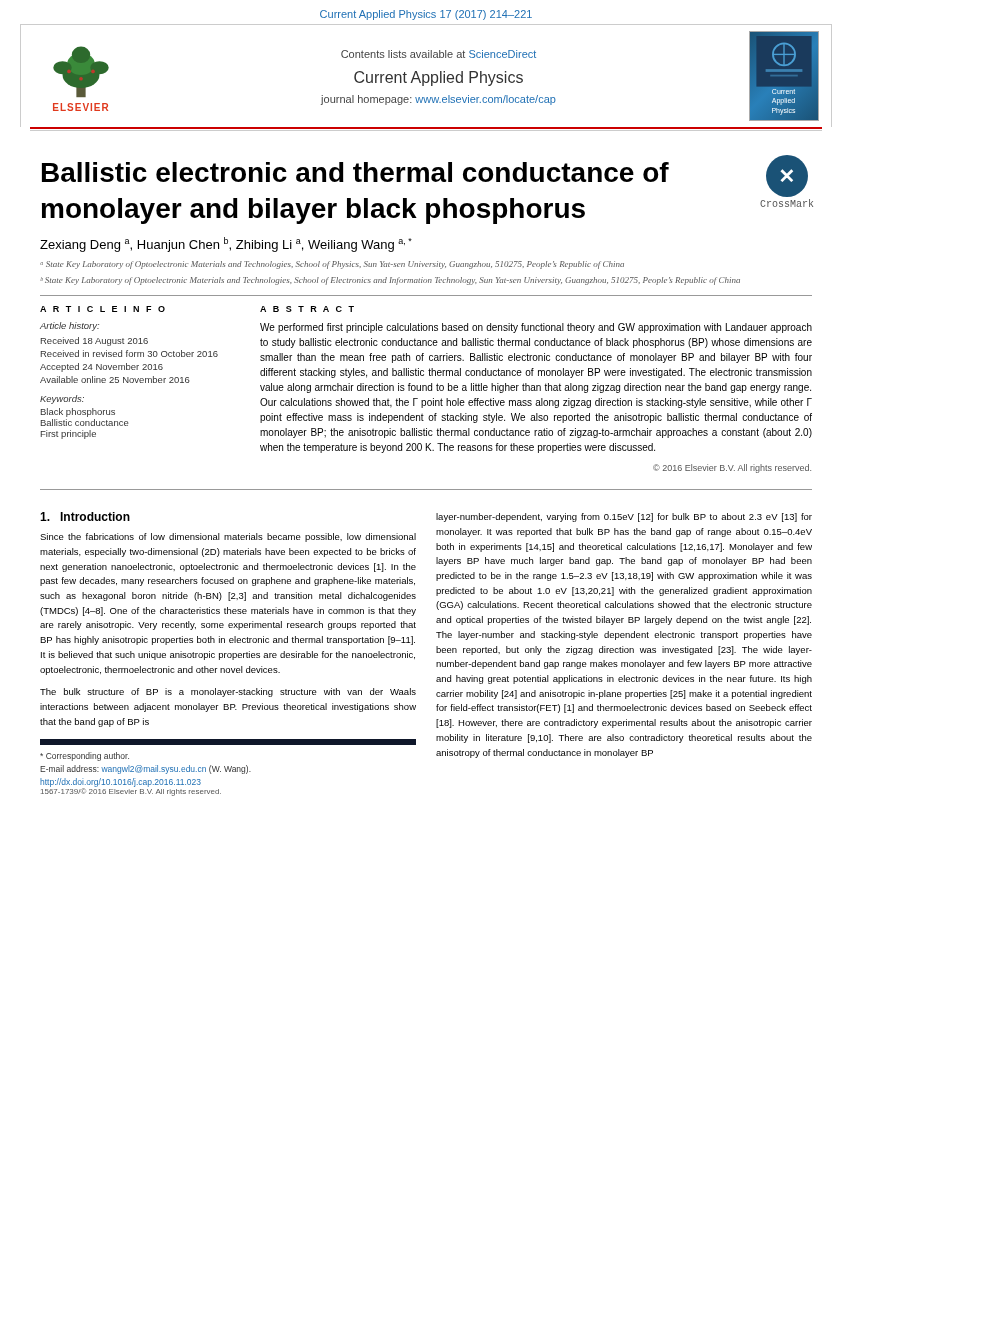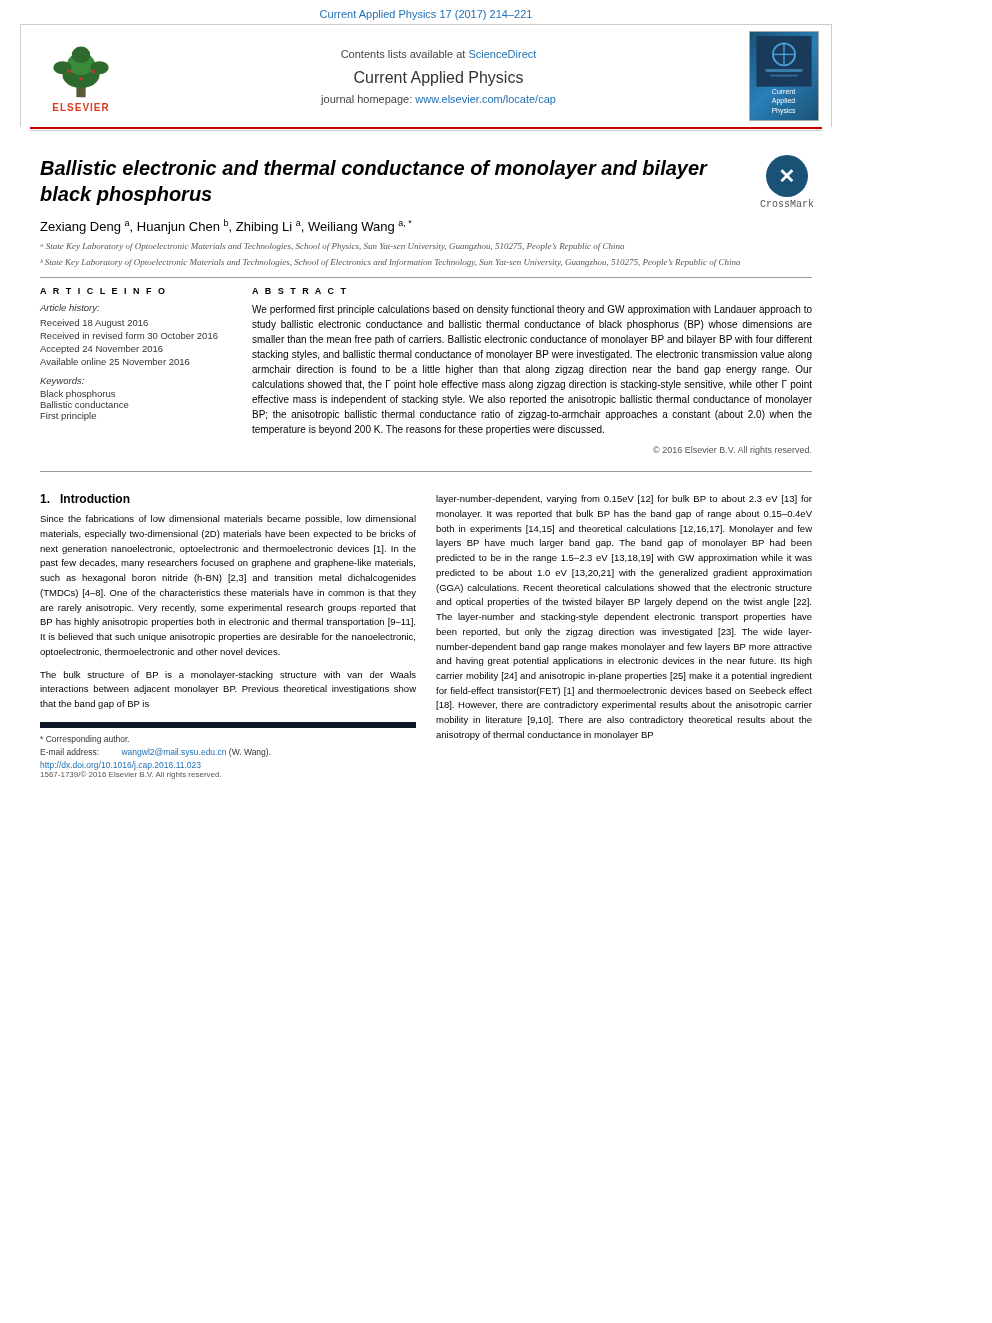--- a/index.html
+++ b/index.html
@@ -118,27 +118,26 @@
     .article-body {
       padding: 10px 40px 20px;
     }
     .article-title-section {
       display: flex;
       align-items: flex-start;
       margin-bottom: 8px;
       margin-top: 14px;
     }
     .article-title {
-      font-size: 20px;
+      font-size: 28px;
       font-family: Arial, sans-serif;
       font-weight: bold;
       color: #000;
       flex: 1;
       line-height: 1.3;
-      font-style: italic;
     }
     .crossmark {
       width: 50px;
       margin-left: 10px;
       display: flex;
       flex-direction: column;
       align-items: center;
     }
     .crossmark-circle {
       width: 42px;
@@ -181,21 +180,21 @@
       margin-bottom: 2px;
     }
     .divider-line {
       border: none;
       border-top: 1px solid #999;
       margin: 8px 0;
     }
     
     .two-col {
       display: flex;
-      gap: 12px;
+      gap: 20px;
       margin-top: 6px;
     }
     .left-col {
       width: 200px;
       flex-shrink: 0;
     }
     .right-col {
       flex: 1;
     }
     .section-heading {
@@ -272,21 +271,20 @@
       font-size: 9.5px;
       line-height: 1.55;
       color: #000;
       text-align: justify;
       font-family: Arial, sans-serif;
       margin-bottom: 8px;
     }
     .ref-link {
       color: #2171b5;
       text-decoration: none;
-      margin-left: 20px;
     }
     .footnote-section {
       border-top: 6px solid #0f172a;
       padding-top: 6px;
       margin-top: 10px;
     }
     .footnote-text {
       font-size: 8.5px;
       color: #333;
       font-family: Arial, sans-serif;

